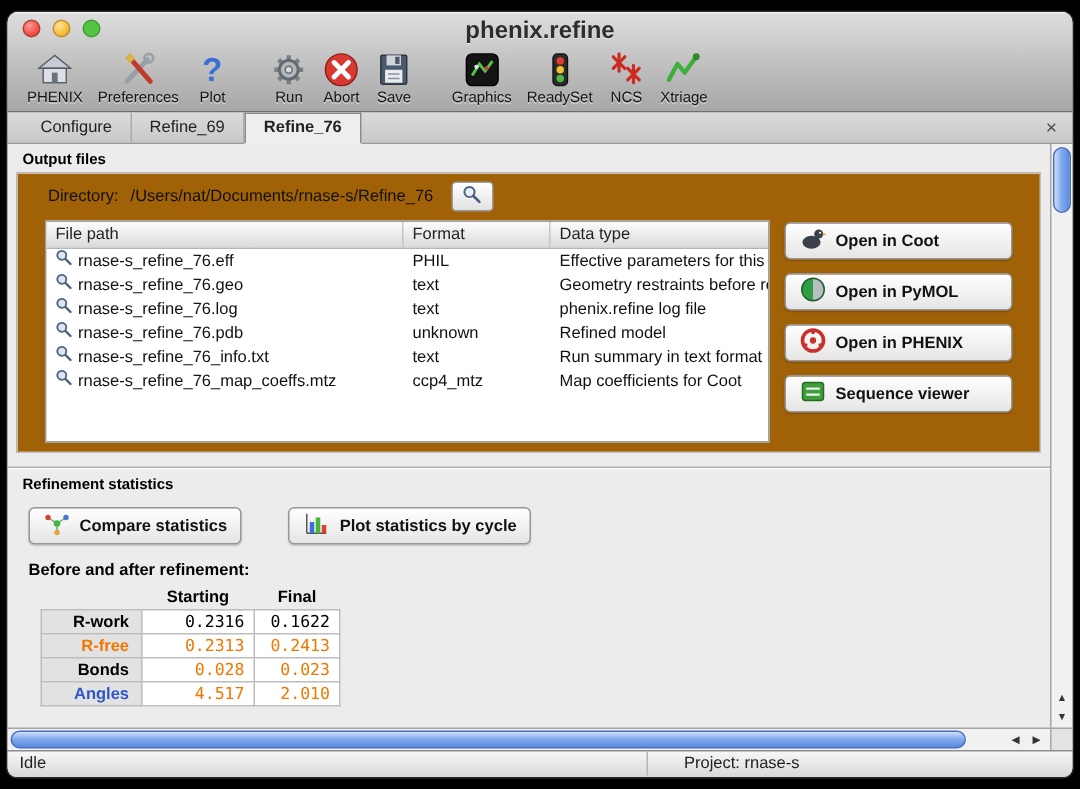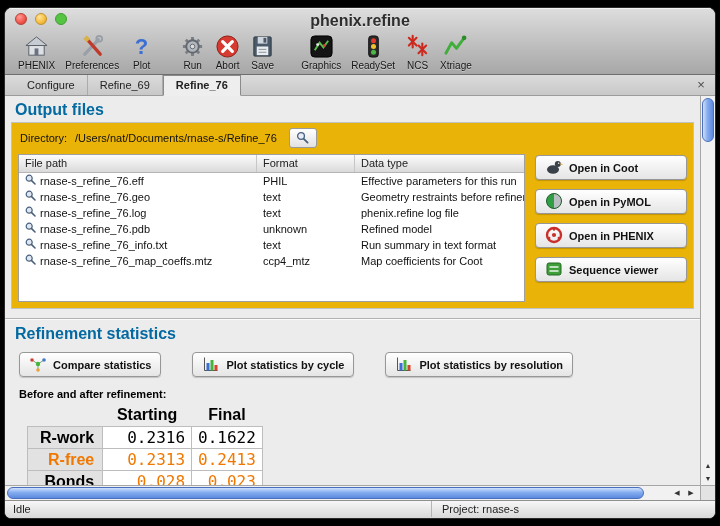--- a/index.html
+++ b/index.html
@@ -28,22 +28,22 @@
     border-bottom:1px solid #9b9b9b;display:flex;position:relative;box-sizing:border-box;padding-left:10px;}
   .mtab{font-size:11px;padding:4px 12px 0;border-right:1px solid #ababab;color:#222;box-sizing:border-box;}
   .mtab.sel{background:#eeeeee;border:1px solid #8a8a8a;border-bottom:1px solid #eeeeee;font-weight:bold;padding-top:3px;margin-bottom:-1px;}
   .tab-close{position:absolute;right:6px;top:2px;font-size:13px;color:#4c4c4c;width:16px;text-align:center;cursor:default;}
   .sub-tabs{height:19px;background:#e2e2e2;border-bottom:1px solid #a9a9a9;display:flex;box-sizing:border-box;}
   .stab{font-size:11px;padding:3px 10px 0;border-right:1px solid #bcbcbc;color:#222;}
   .stab.sel{font-weight:bold;background:#f1f1f1;}
   
   .content{position:relative;flex:1;background:#ececec;overflow:hidden;}
   .content-inner{position:absolute;left:0;top:0;right:15px;bottom:15px;overflow:hidden;}
-  .sec-h{font-size:16px;font-weight:bold;margin:5px 0 3px 10px;color:#0369a1;}
-  .panel{margin:0 6px;border:1px solid #c2c2c2;background:#eab308;padding:4px 6px 6px;}
+  .sec-h{font-size:10px;font-weight:bold;margin:5px 0 3px 10px;color:#000000;}
+  .panel{margin:0 6px;border:1px solid #c2c2c2;background:#a16207;padding:4px 18px 6px;}
   .dir-row{display:flex;align-items:center;font-size:11px;margin:1px 0 6px 2px;}
   .dir-label{margin-right:8px;color:#111;}
   .dir-value{margin-right:12px;color:#111;}
   .search-btn{width:26px;height:18px;border:1px solid #9a9a9a;border-radius:3px;
     background:linear-gradient(#ffffff,#e2e2e2);display:flex;align-items:center;justify-content:center;}
   .files-flex{display:flex;gap:10px;align-items:flex-start;}
   .file-table{flex:1;border:1px solid #9f9f9f;background:#fff;height:146px;font-size:11px;overflow:hidden;}
   .ft-header{display:flex;background:linear-gradient(#fcfcfc,#dadada);border-bottom:1px solid #b5b5b5;height:17px;line-height:16px;}
   .ft-h{padding:0 6px;border-right:1px solid #c6c6c6;box-sizing:border-box;color:#222;}
   .col-file{width:238px;}.col-fmt{width:98px;}.col-type{flex:1;border-right:none;}
@@ -51,21 +51,21 @@
   .ft-cell{padding:0 6px;box-sizing:border-box;white-space:nowrap;overflow:hidden;color:#111;}
   .ft-file{display:flex;align-items:center;gap:4px;}
   .side-col{width:152px;display:flex;flex-direction:column;gap:9px;padding-top:1px;}
   .btn{height:25px;border:1px solid #979797;border-radius:4px;
     background:linear-gradient(#ffffff,#e5e5e5);display:flex;align-items:center;gap:6px;
     padding:0 9px;font-size:11px;font-weight:bold;color:#111;
     box-shadow:0 1px 1px rgba(0,0,0,.18);box-sizing:border-box;white-space:nowrap;}
   .divider{margin:9px 0 0;border-top:1px solid #b3b3b3;border-bottom:1px solid #fafafa;height:0;}
   .stats-btn-row{display:flex;gap:31px;margin:9px 0 0 14px;}
   .subhead{font-size:11px;font-weight:bold;margin:11px 0 5px 14px;color:#000;}
-  .stats-table{margin-left:22px;border-collapse:collapse;font-size:16px;}
+  .stats-table{margin-left:22px;border-collapse:collapse;font-size:11px;}
   .stats-table th{font-weight:bold;padding:1px 6px 2px;text-align:center;color:#000;}
   .rlabel{background:#e2e2e2;border:1px solid #bdbdbd;font-weight:bold;text-align:right;padding:1px 8px 1px 12px;min-width:46px;}
   .rval{background:#fff;border:1px solid #bdbdbd;font-family:"DejaVu Sans Mono",monospace;
     text-align:right;padding:1px 6px;min-width:44px;}
   
   .vscroll{position:absolute;top:0;right:0;bottom:15px;width:15px;background:#f1f1f1;border-left:1px solid #a6a6a6;box-sizing:border-box;}
   .vthumb{position:absolute;top:2px;left:1px;width:12px;height:44px;border-radius:6px;
     background:linear-gradient(90deg,#cfe0fb,#84acf0 45%,#5b89de);border:1px solid #4a6fbd;box-sizing:border-box;}
   .v-arrows{position:absolute;bottom:0;left:0;right:0;}
   .sb-btn{height:13px;display:flex;align-items:center;justify-content:center;font-size:7px;color:#333;}
@@ -73,21 +73,21 @@
   .hthumb{position:absolute;left:2px;top:1px;height:12px;width:calc(100% - 58px);border-radius:6px;
     background:linear-gradient(#cfe0fb,#84acf0 45%,#5b89de);border:1px solid #4a6fbd;box-sizing:border-box;}
   .h-arrows{position:absolute;right:2px;top:0;bottom:0;display:flex;}
   .sb-btn-h{width:14px;display:flex;align-items:center;justify-content:center;font-size:7px;color:#333;}
   .sb-corner{position:absolute;right:0;bottom:0;width:15px;height:15px;background:#e3e3e3;
     border-left:1px solid #a6a6a6;border-top:1px solid #a6a6a6;box-sizing:border-box;}
   
   .statusbar{height:17px;background:linear-gradient(#f7f7f7,#d8d8d8);border-top:1px solid #8f8f8f;
     position:relative;font-size:11px;line-height:16px;color:#222;}
   .status-left{position:absolute;left:8px;}
-  .status-right{position:absolute;left:60%;border-left:1px solid #b5b5b5;padding-left:10px;}
+  .status-right{position:absolute;left:60%;border-left:1px solid #b5b5b5;padding-left:24px;}
 </style>
 </head>
 <body>
 
 <div class="window">
 
   <div class="chrome">
     <div class="titlebar">
       <div class="lights">
         <span class="light close"></span>
@@ -394,31 +394,20 @@
         <div class="btn">
           <span>
             <svg width="18" height="18" viewBox="0 0 18 18">
               <line x1="2.5" y1="15.5" x2="15.5" y2="15.5" stroke="#555"></line>
               <line x1="2.5" y1="15.5" x2="2.5" y2="2.5" stroke="#555"></line>
               <rect x="4.5" y="8" width="3" height="7.5" fill="#3b6fd4"></rect>
               <rect x="8.5" y="5" width="3" height="10.5" fill="#46b53e"></rect>
               <rect x="12.5" y="10" width="3" height="5.5" fill="#d4452f"></rect>
             </svg></span>
           <span>Plot statistics by cycle</span>
-        </div>
-        <div class="btn">
-          <span>
-            <svg width="18" height="18" viewBox="0 0 18 18">
-              <line x1="2.5" y1="15.5" x2="15.5" y2="15.5" stroke="#555"></line>
-              <line x1="2.5" y1="15.5" x2="2.5" y2="2.5" stroke="#555"></line>
-              <rect x="4.5" y="8" width="3" height="7.5" fill="#3b6fd4"></rect>
-              <rect x="8.5" y="5" width="3" height="10.5" fill="#46b53e"></rect>
-              <rect x="12.5" y="10" width="3" height="5.5" fill="#d4452f"></rect>
-            </svg></span>
-          <span>Plot statistics by resolution</span>
         </div>
       </div>
 
       <div class="subhead">Before and after refinement:</div>
 
       <table class="stats-table">
         <tbody>
             <tr>
           <th></th>
           <th>Starting</th>

